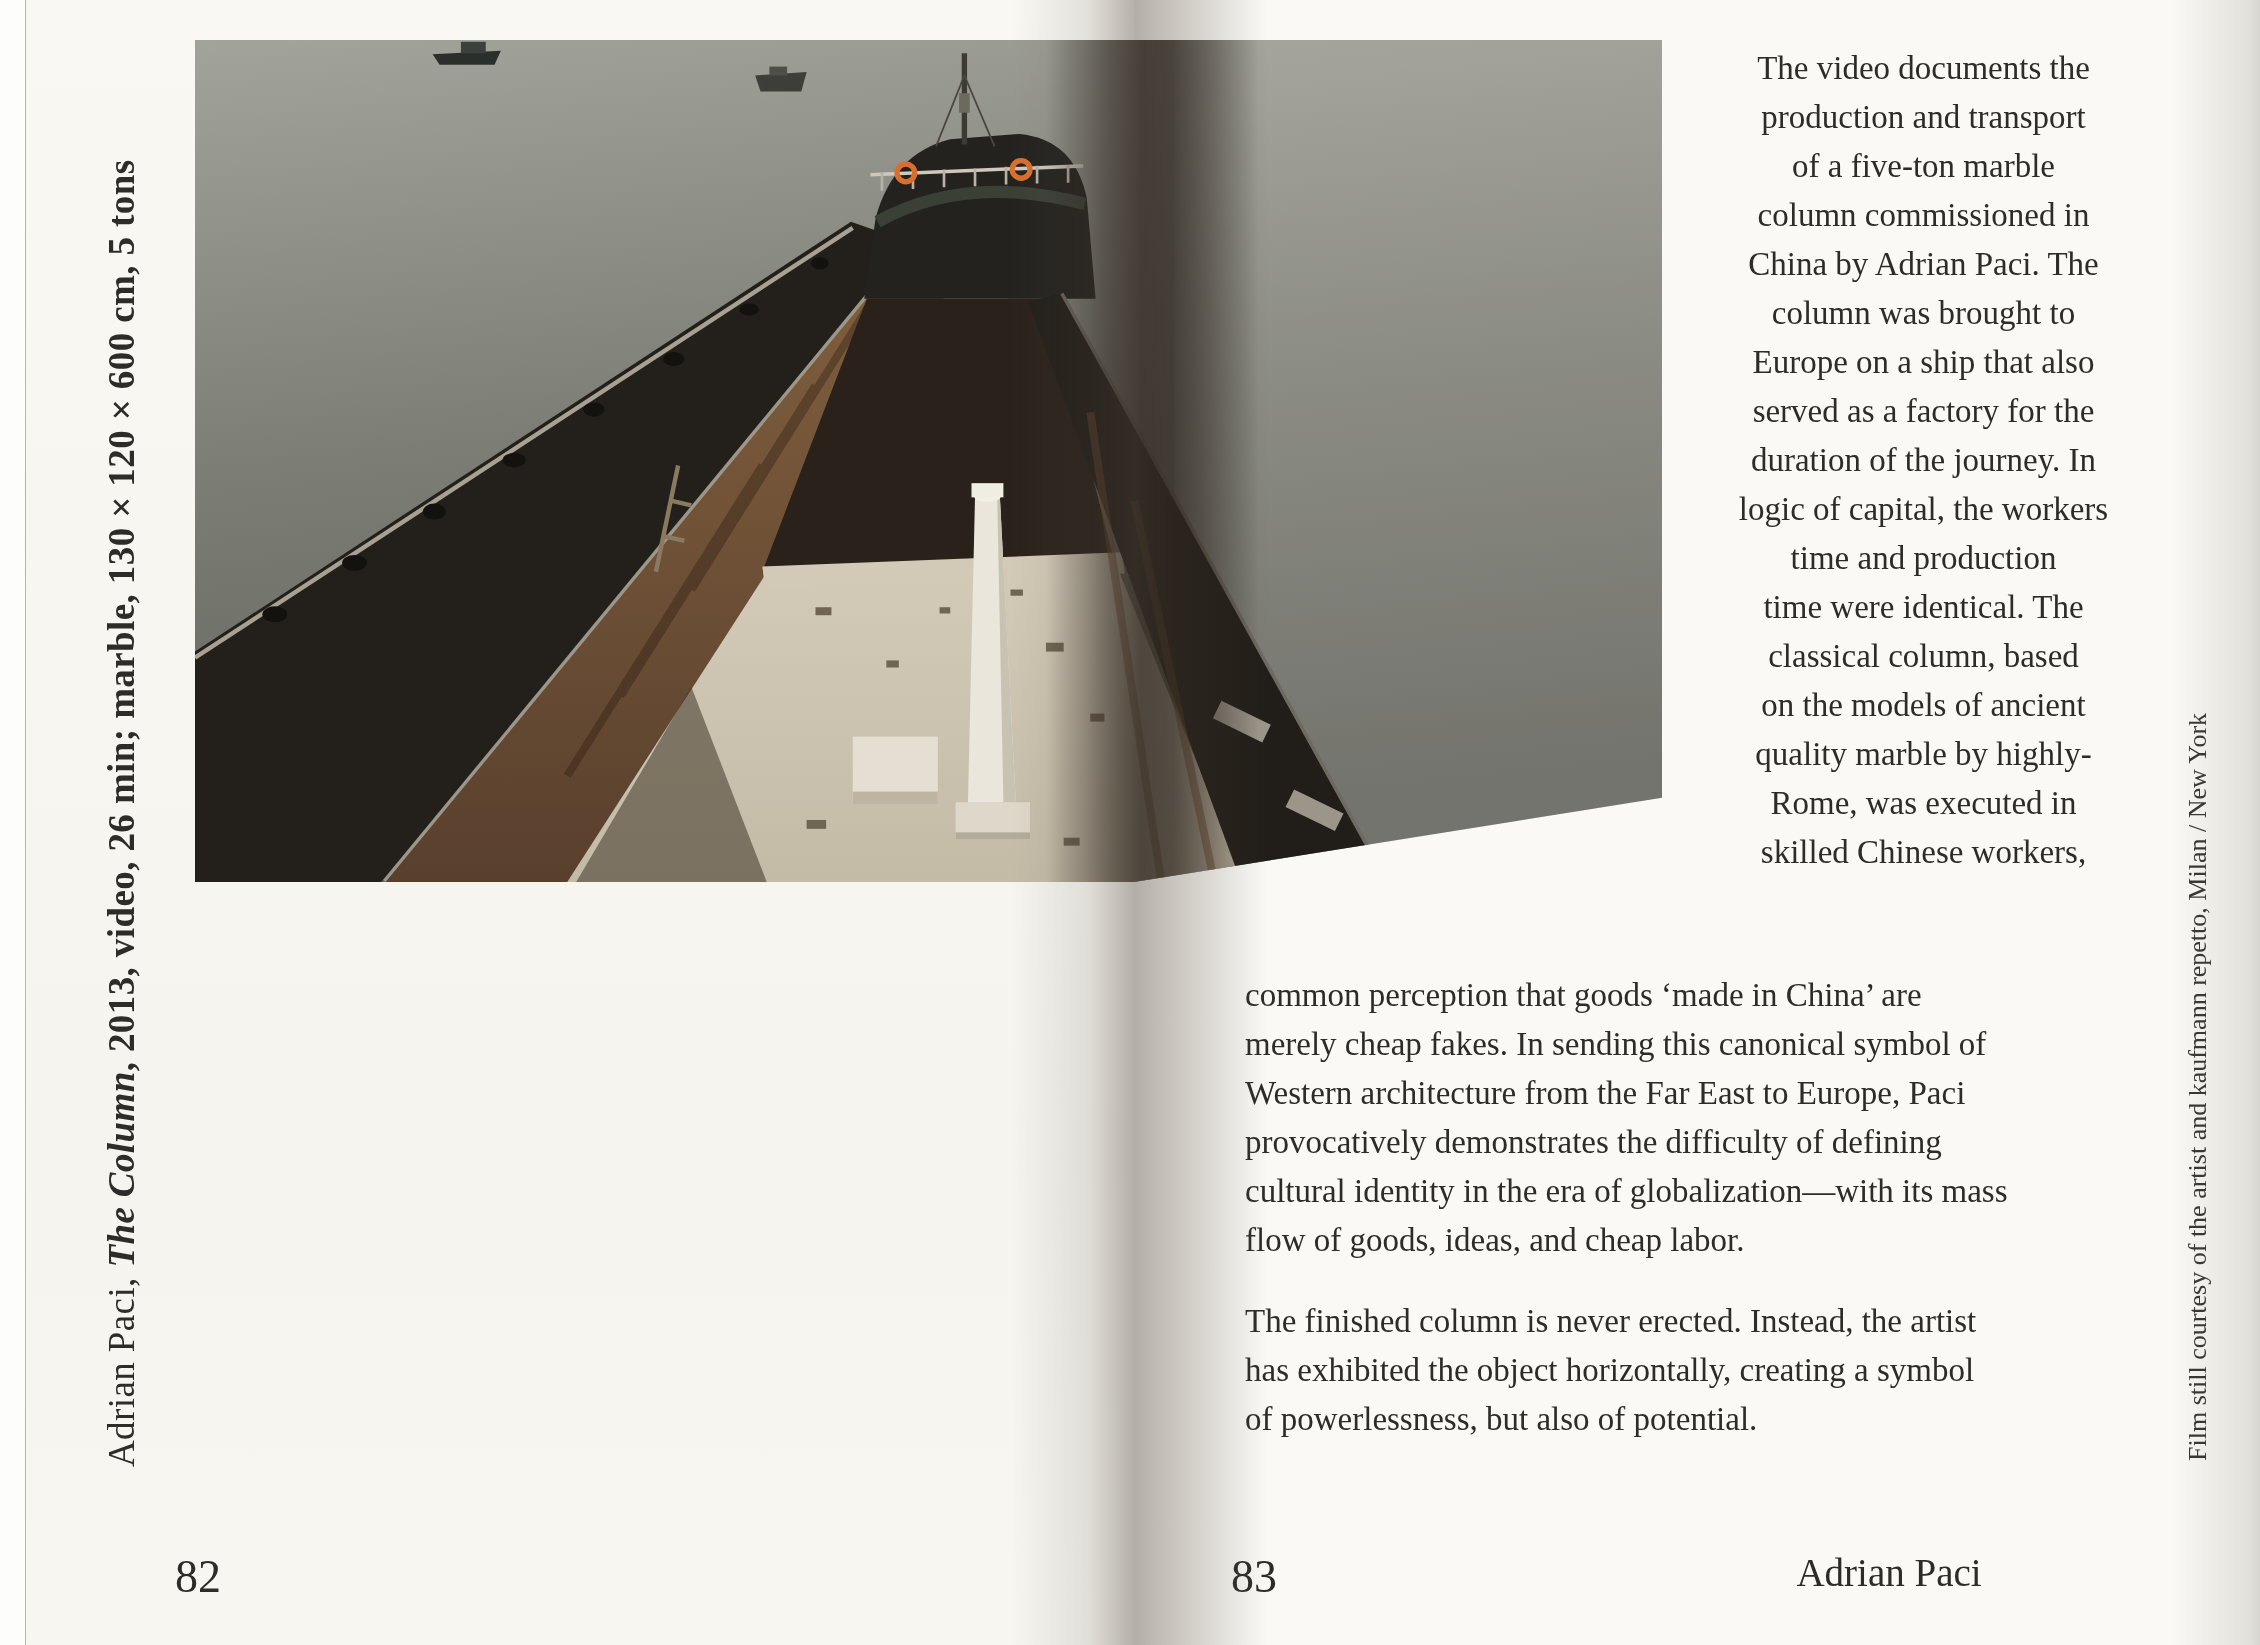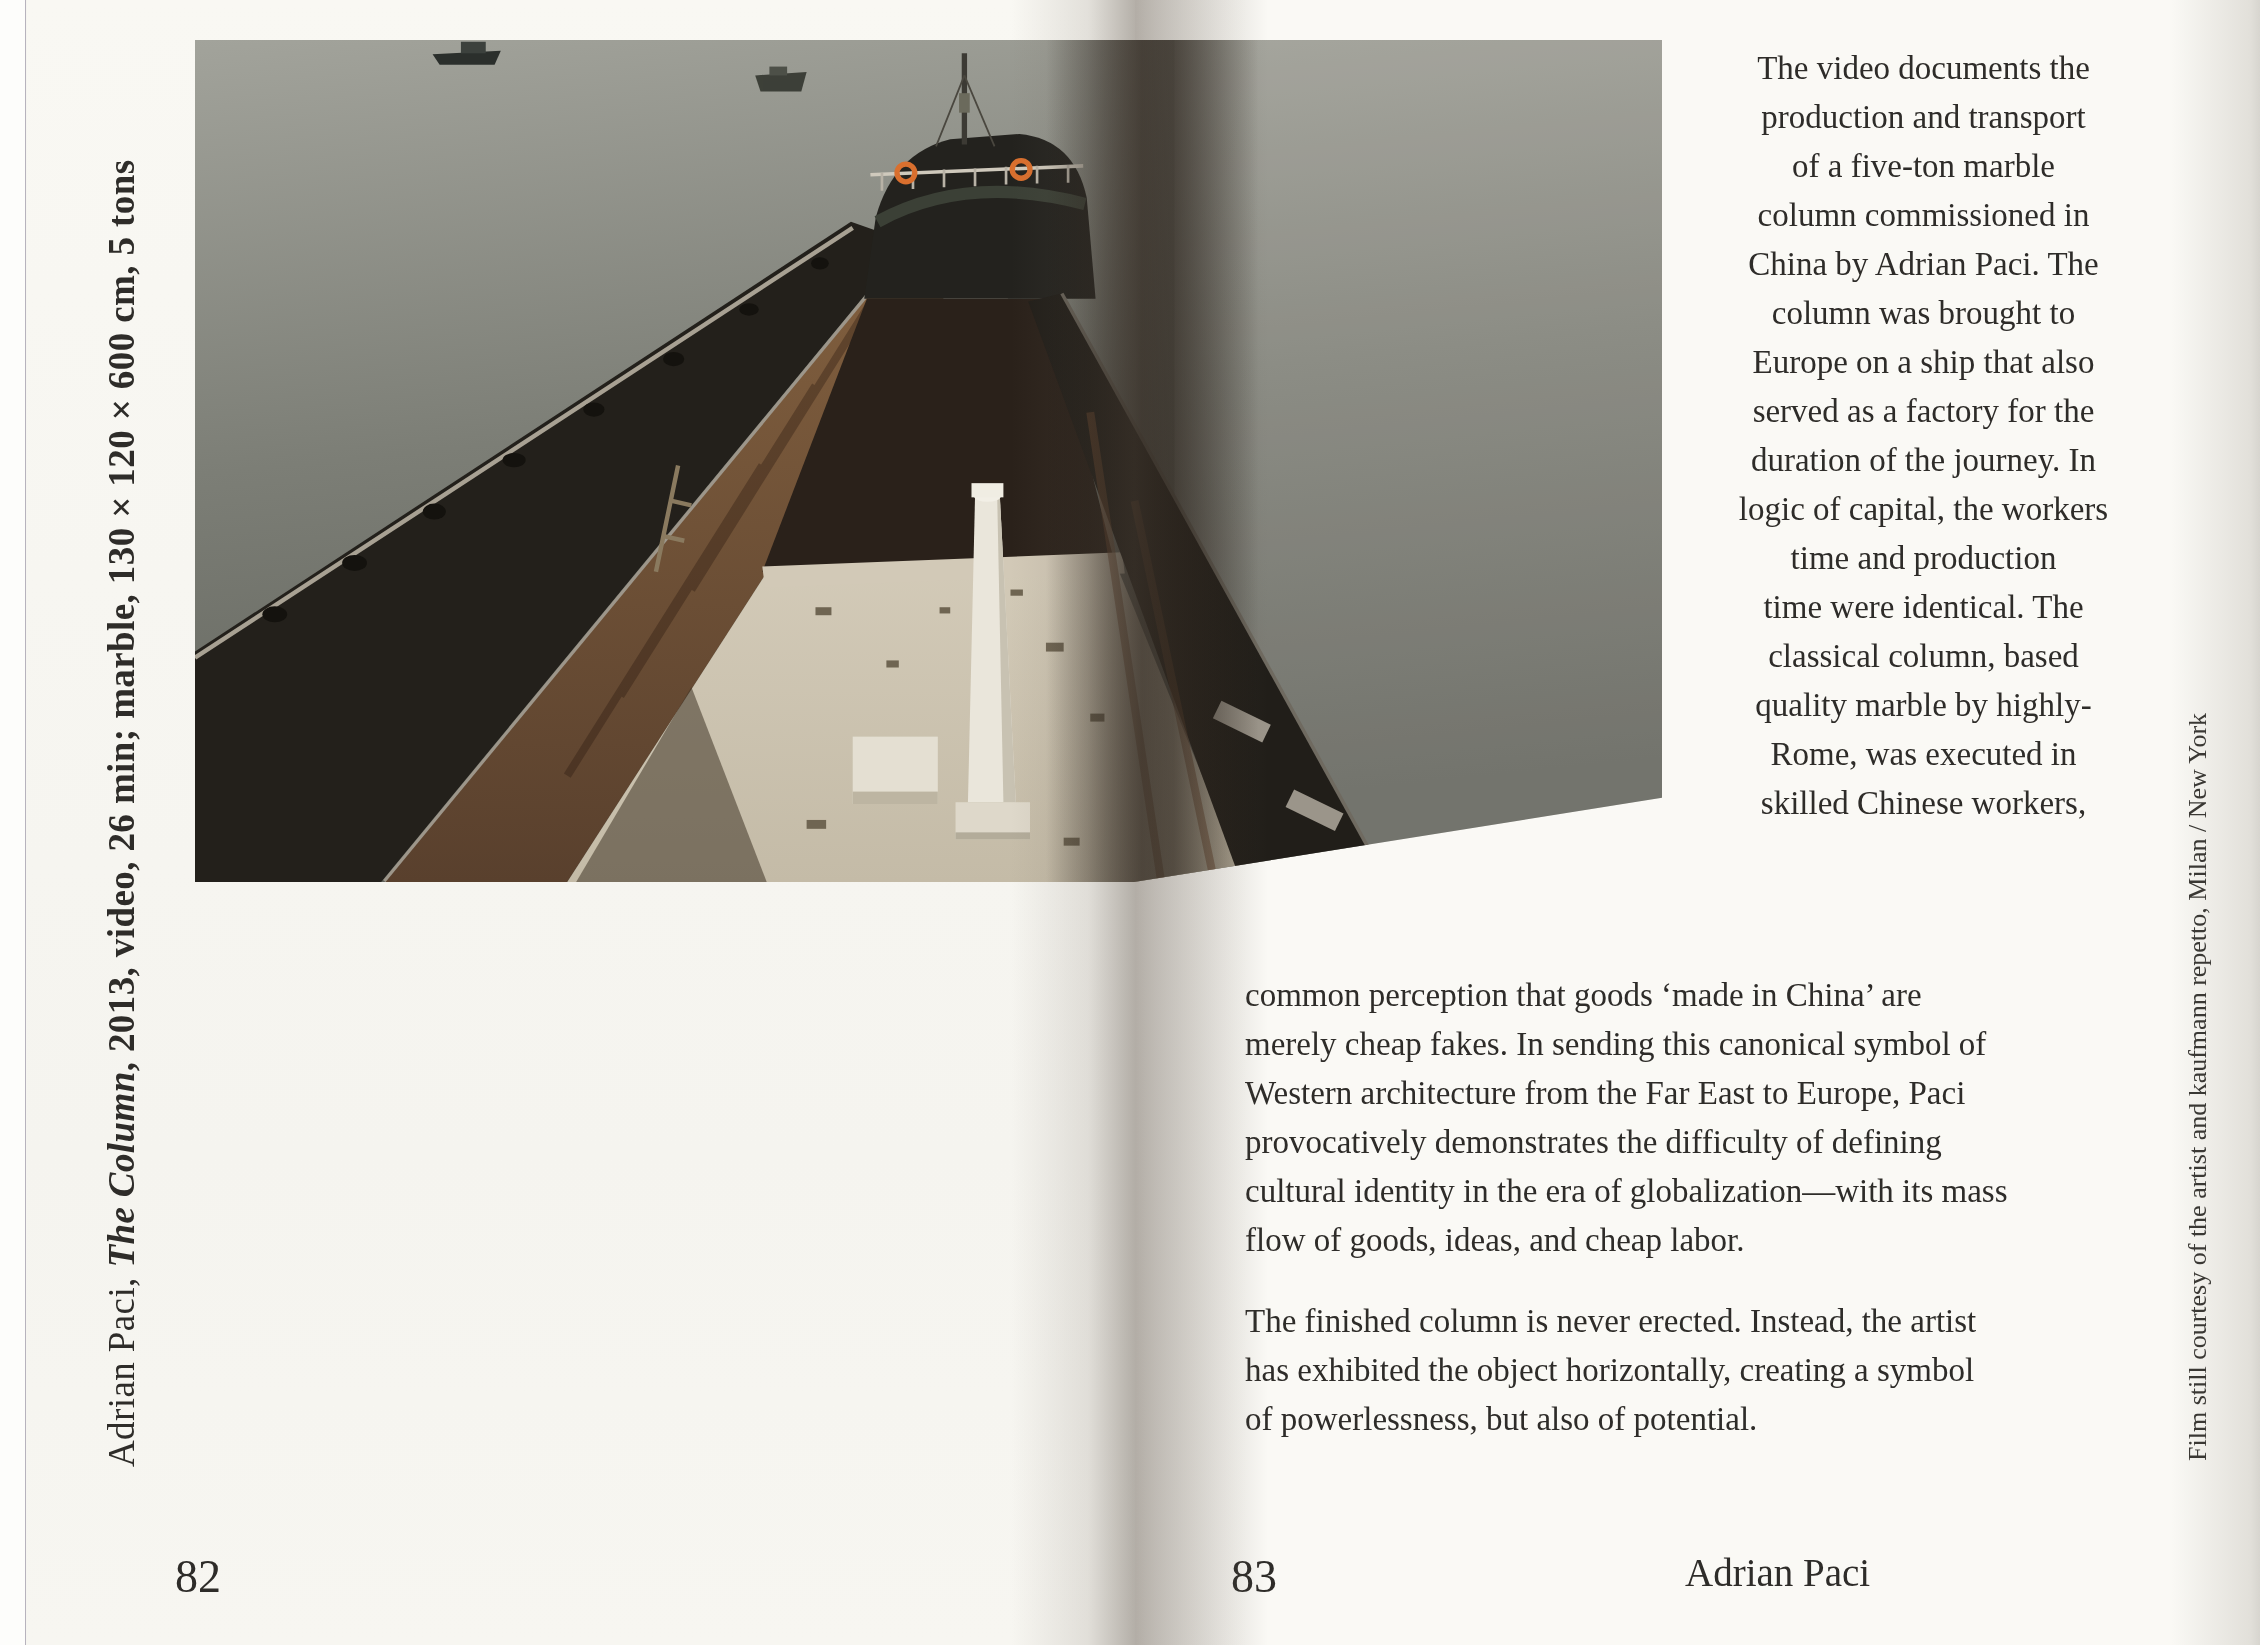--- a/index.html
+++ b/index.html
@@ -25,21 +25,21 @@
   
   .textblock{position:absolute;font-size:33px;}
   .textblock .tl{height:49px;line-height:49px;white-space:nowrap;}
   .col-narrow{left:1702px;top:44px;width:443px;text-align:center;}
   .col-wide{left:1245px;top:971px;width:896px;}
   .para2{left:1245px;top:1297px;width:896px;}
   .pagenum{position:absolute;top:1550px;font-size:46px;}
   .pn-left{left:175px;}
   .pn-right{left:1231px;}
   .footer-name{position:absolute;top:1550px;left:1685px;width:408px;
-               text-align:left;font-size:39px;}
+               text-align:center;font-size:39px;}
   .gutter-shadow{position:absolute;left:1011px;top:0;width:257px;height:1646px;
       pointer-events:none;
       background:linear-gradient(90deg,rgba(110,100,90,0) 0%,rgba(110,100,90,.16) 30%,
                  rgba(88,78,68,.42) 48%,rgba(88,78,68,.34) 56%,rgba(110,100,90,0) 100%);}
 </style>
 </head>
 <body>
 
 <div class="stage">
 
@@ -174,20 +174,21 @@
       <div class="tl">column commissioned in</div>
       <div class="tl">China by Adrian Paci. The</div>
       <div class="tl">column was brought to</div>
       <div class="tl">Europe on a ship that also</div>
       <div class="tl">served as a factory for the</div>
       <div class="tl">duration of the journey. In</div>
       <div class="tl">logic of capital, the workers</div>
       <div class="tl">time and production</div>
       <div class="tl">time were identical. The</div>
       <div class="tl">classical column, based</div>
+      <div class="tl">on the models of ancient</div>
       <div class="tl">quality marble by highly-</div>
       <div class="tl">Rome, was executed in</div>
       <div class="tl">skilled Chinese workers,</div>
     </div>
   <div class="textblock col-wide">
       <div class="tl">common perception that goods ‘made in China’ are</div>
       <div class="tl">merely cheap fakes. In sending this canonical symbol of</div>
       <div class="tl">Western architecture from the Far East to Europe, Paci</div>
       <div class="tl">provocatively demonstrates the difficulty of defining</div>
       <div class="tl">cultural identity in the era of globalization—with its mass</div>

